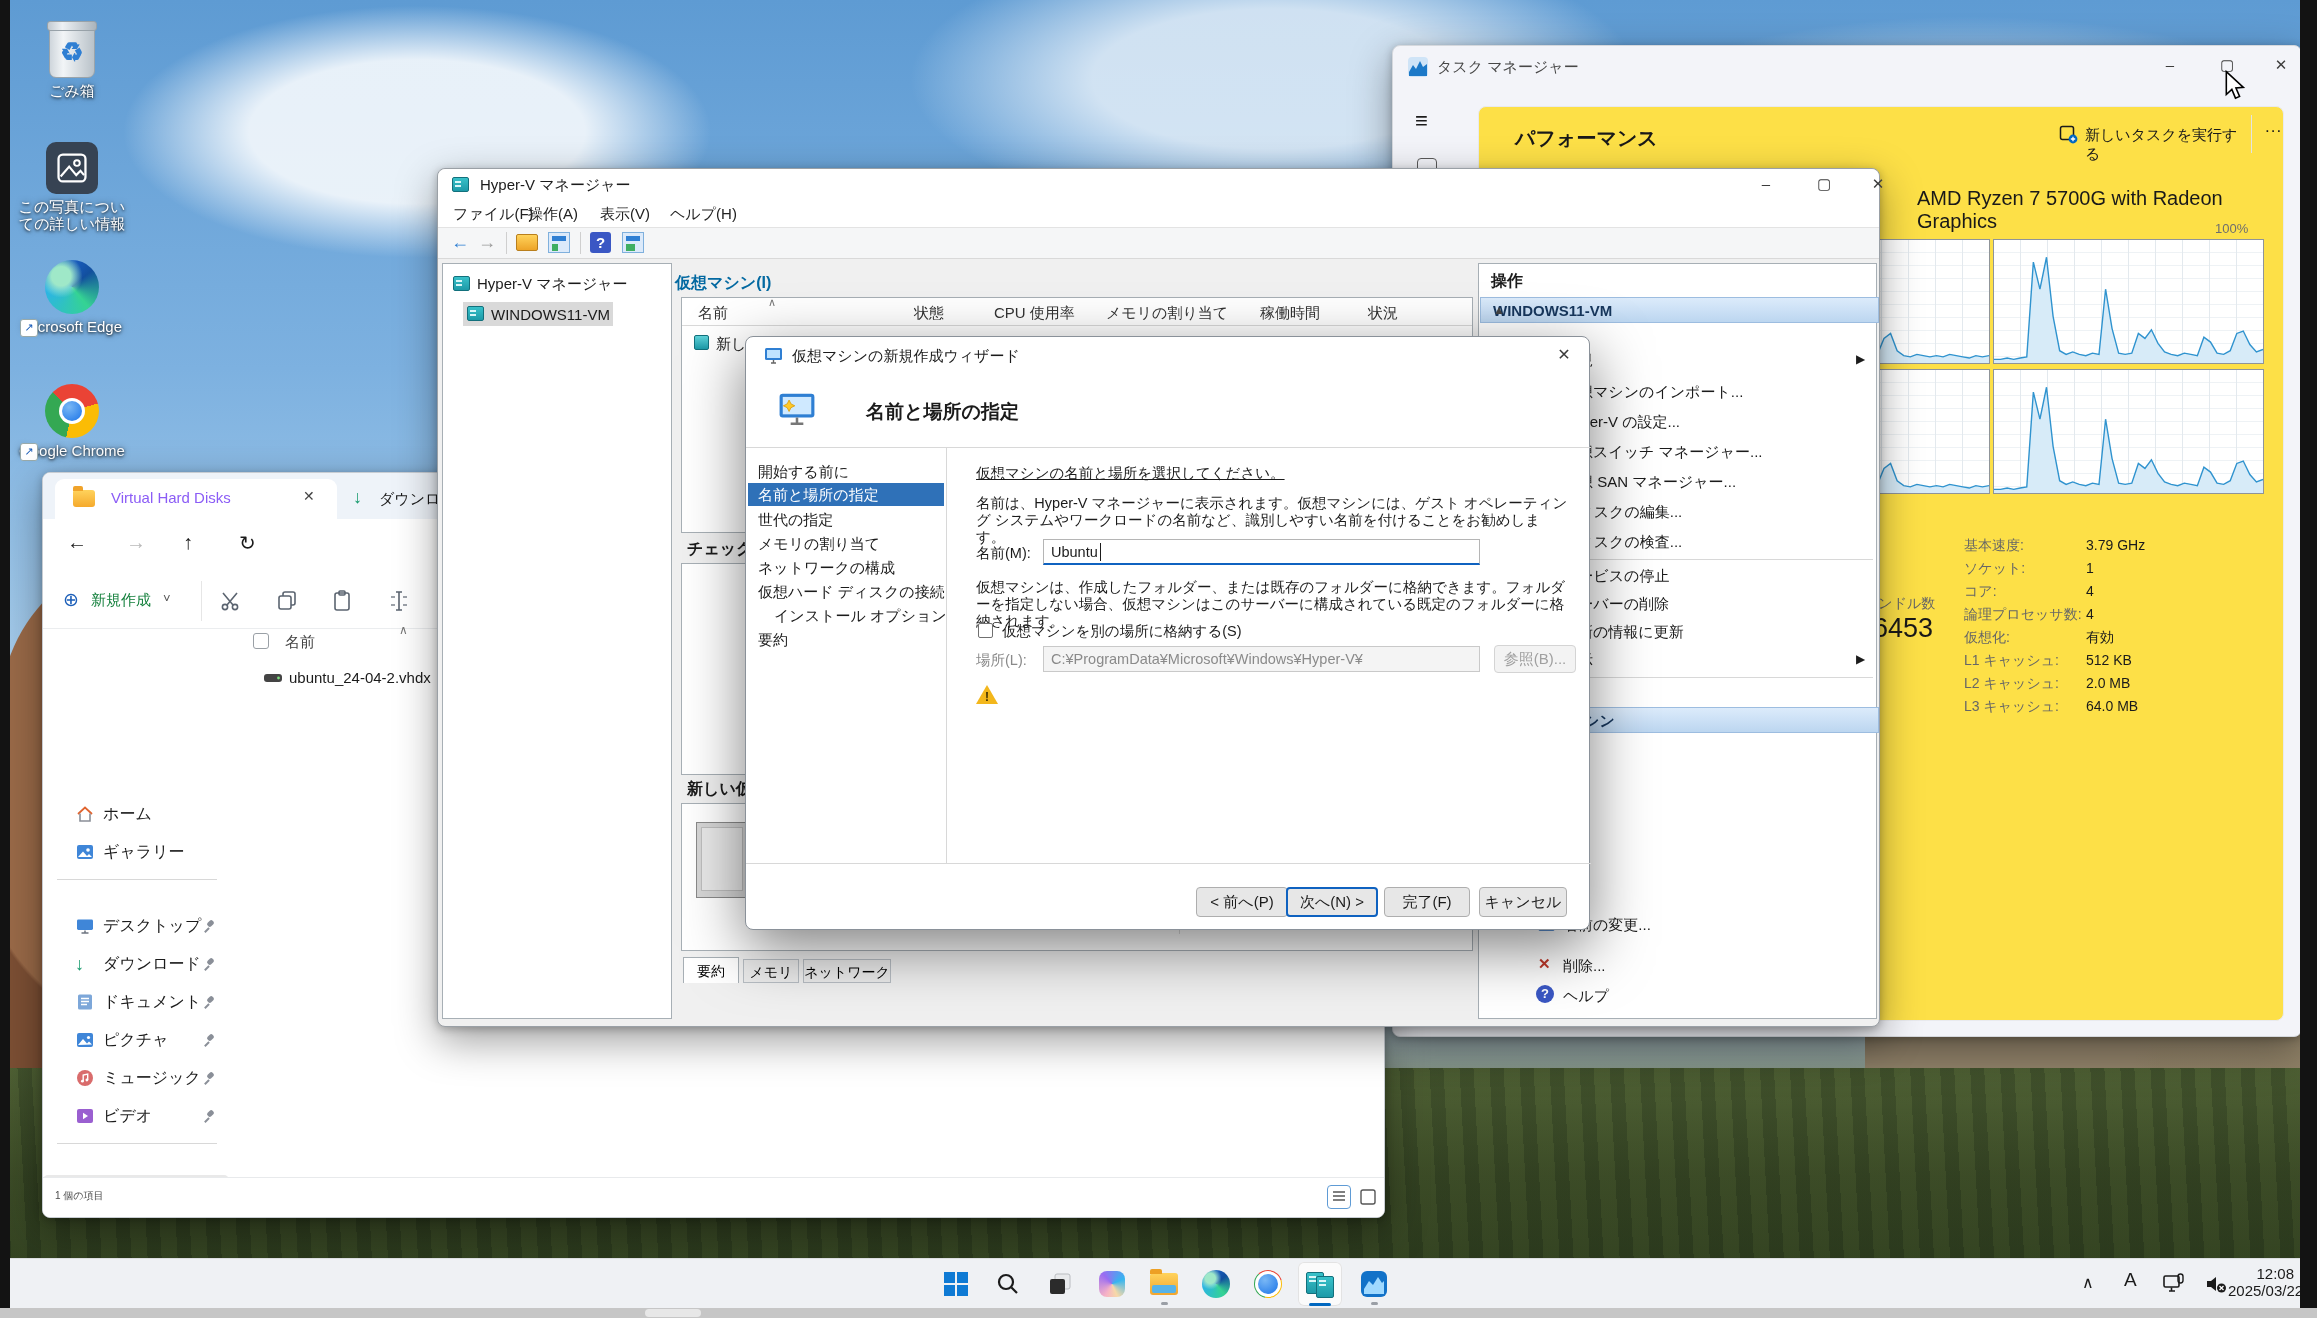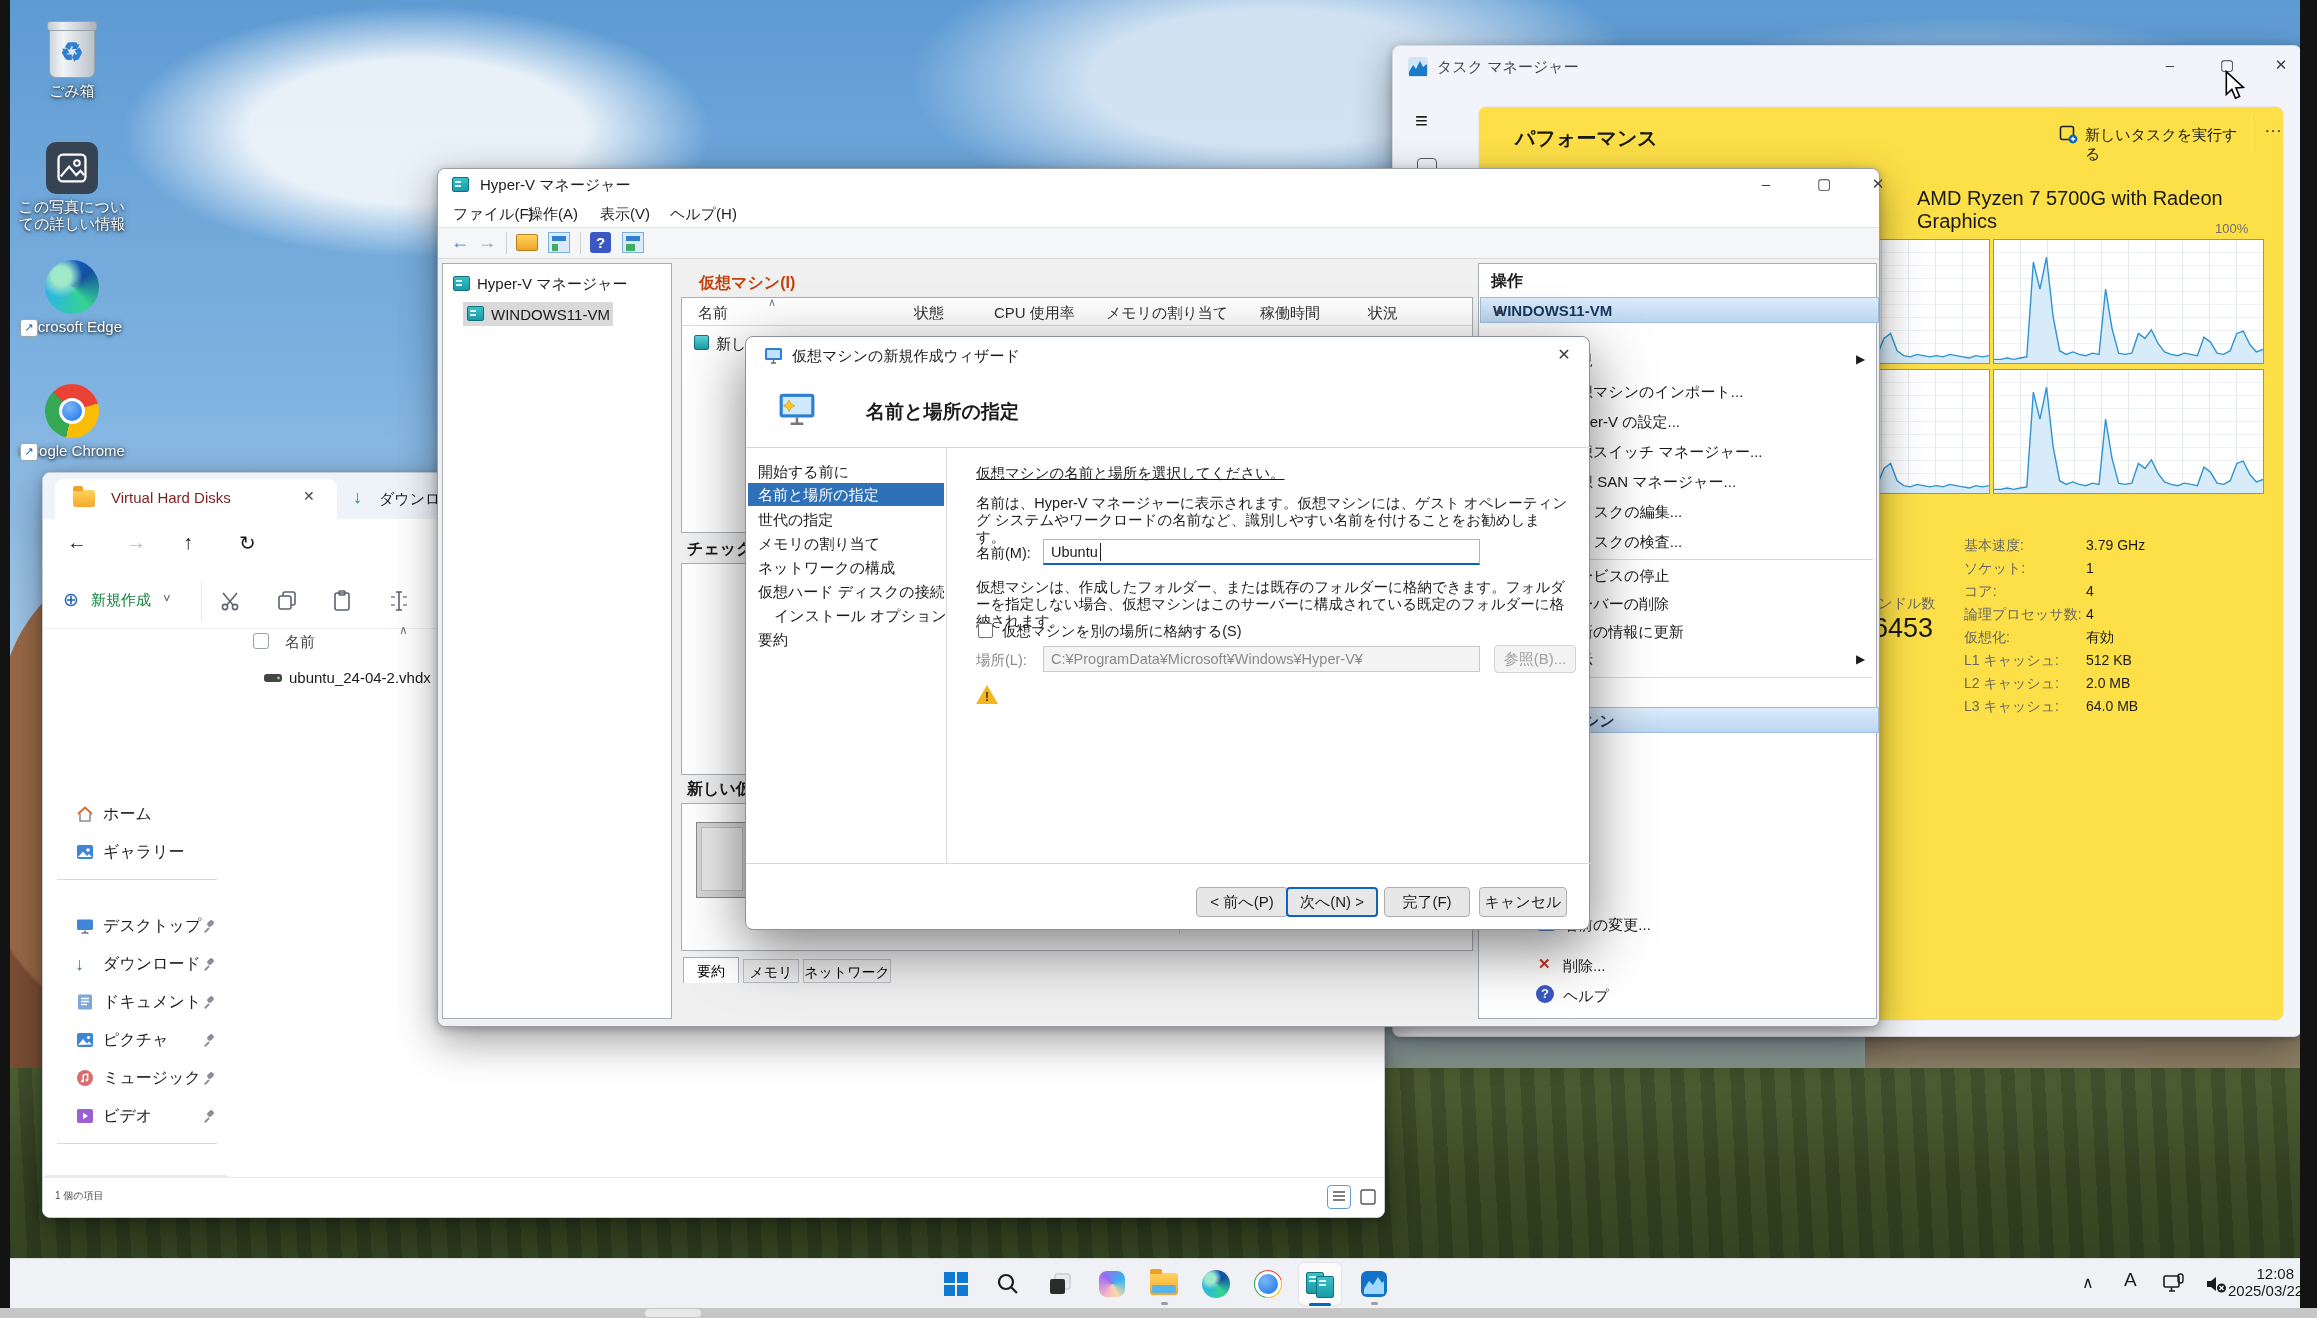--- a/index.html
+++ b/index.html
@@ -224,21 +224,21 @@
       <span class="tmstat-v" style="left:607px; top:568px;">2.0 MB</span>
       <span class="tmstat-l" style="left:485px; top:591px;">L3 キャッシュ:</span>
       <span class="tmstat-v" style="left:607px; top:591px;">64.0 MB</span>
     </div>
   </div>
 
   <div class="window" id="explorer" style="z-index:20;">
     <div id="ex-tabbar">
       <div id="ex-tab1">
         <div class="foldericon abs" style="left:18px; top:11px;"></div>
-        <span class="abs" style="left:56px; top:10px; font-size:15px; color:#7f1d1d;">Virtual Hard Disks</span>
+        <span class="abs" style="left:56px; top:10px; font-size:15px; color:#8b5cf6;">Virtual Hard Disks</span>
         <span class="abs" style="left:248px; top:9px; font-size:14px; color:#444;">✕</span>
       </div>
       <div class="abs" style="left:300px; top:8px; width:130px; height:36px; overflow:hidden;">
         <span class="abs" style="left:10px; top:6px; font-size:18px; color:#159a6c; font-weight:bold;">↓</span>
         <span class="abs" style="left:36px; top:9px; font-size:15px; color:#1b1b1b; white-space:nowrap;">ダウンロード</span>
       </div>
     </div>
     <div id="ex-navbar">
       <span class="navglyph abs" style="left:24px; top:12px;">←</span>
       <span class="navglyph dis abs" style="left:83px; top:12px;">→</span>
@@ -416,21 +416,21 @@
 
     <div class="hv-panel" style="left:4px; top:94px; width:230px; height:756px;">
       <div class="hv-srv abs" style="left:10px; top:12px;"></div>
       <span class="abs" style="left:34px; top:11px; font-size:15px; color:#1b1b1b;">Hyper-V マネージャー</span>
       <div class="abs" style="left:20px; top:38px; width:150px; height:24px; background:#d9d9d9;">
         <div class="hv-srv abs" style="left:4px; top:4px;"></div>
         <span class="abs" style="left:28px; top:4px; font-size:15px; color:#1b1b1b;">WINDOWS11-VM</span>
       </div>
     </div>
 
-    <span class="abs" style="left:261px; top:104px; font-size:16px; font-weight:bold; color:#c2410c;">仮想マシン(I)</span>
+    <span class="abs" style="left:237px; top:104px; font-size:16px; font-weight:bold; color:#0369a1;">仮想マシン(I)</span>
     <div class="hv-panel" style="left:243px; top:128px; width:792px; height:236px;">
       <div class="abs" style="left:0; top:0; width:100%; height:28px; border-bottom:1px solid #d9d9d9; background:#fff;">
         <span class="colhead" style="left:16px;">名前</span>
         <span class="abs" style="left:86px; top:-2px; font-size:11px; color:#777;">∧</span>
         <span class="colhead" style="left:232px;">状態</span>
         <span class="colhead" style="left:312px;">CPU 使用率</span>
         <span class="colhead" style="left:424px;">メモリの割り当て</span>
         <span class="colhead" style="left:578px;">稼働時間</span>
         <span class="colhead" style="left:686px;">状況</span>
       </div>

